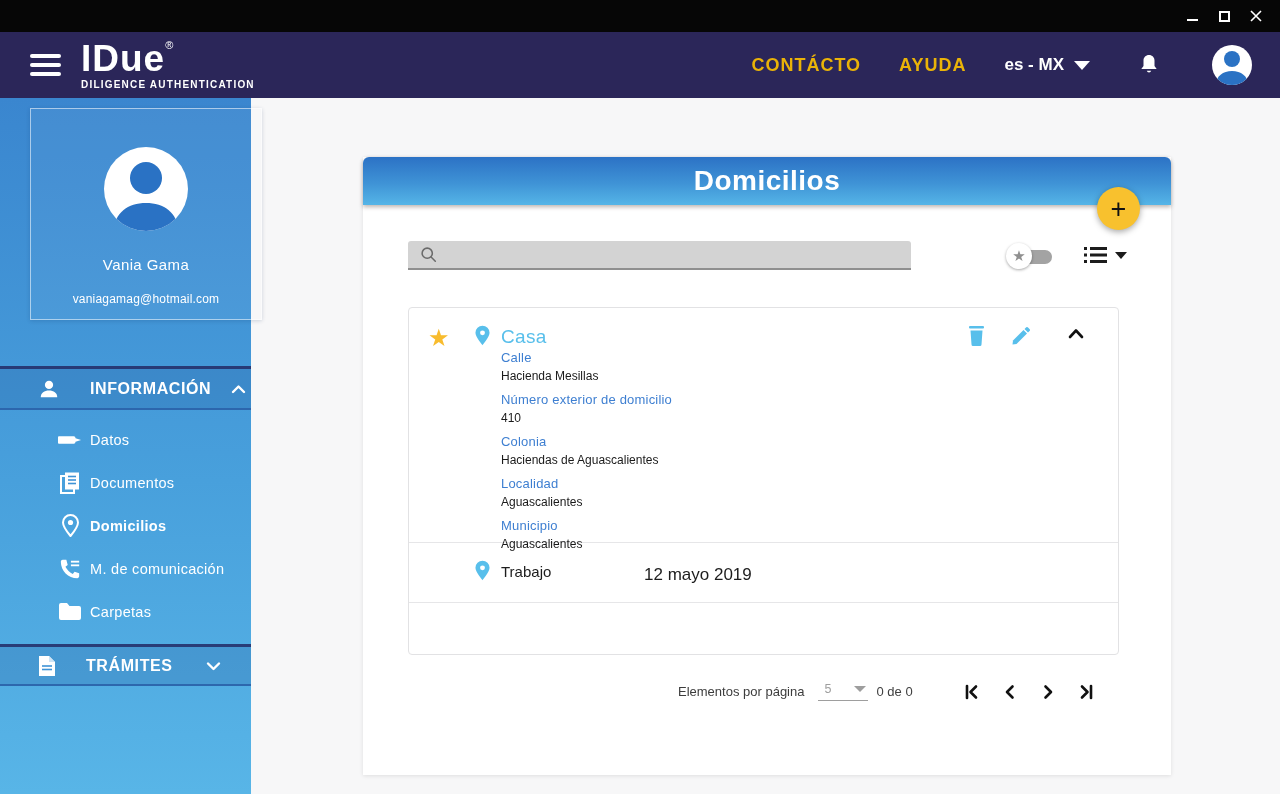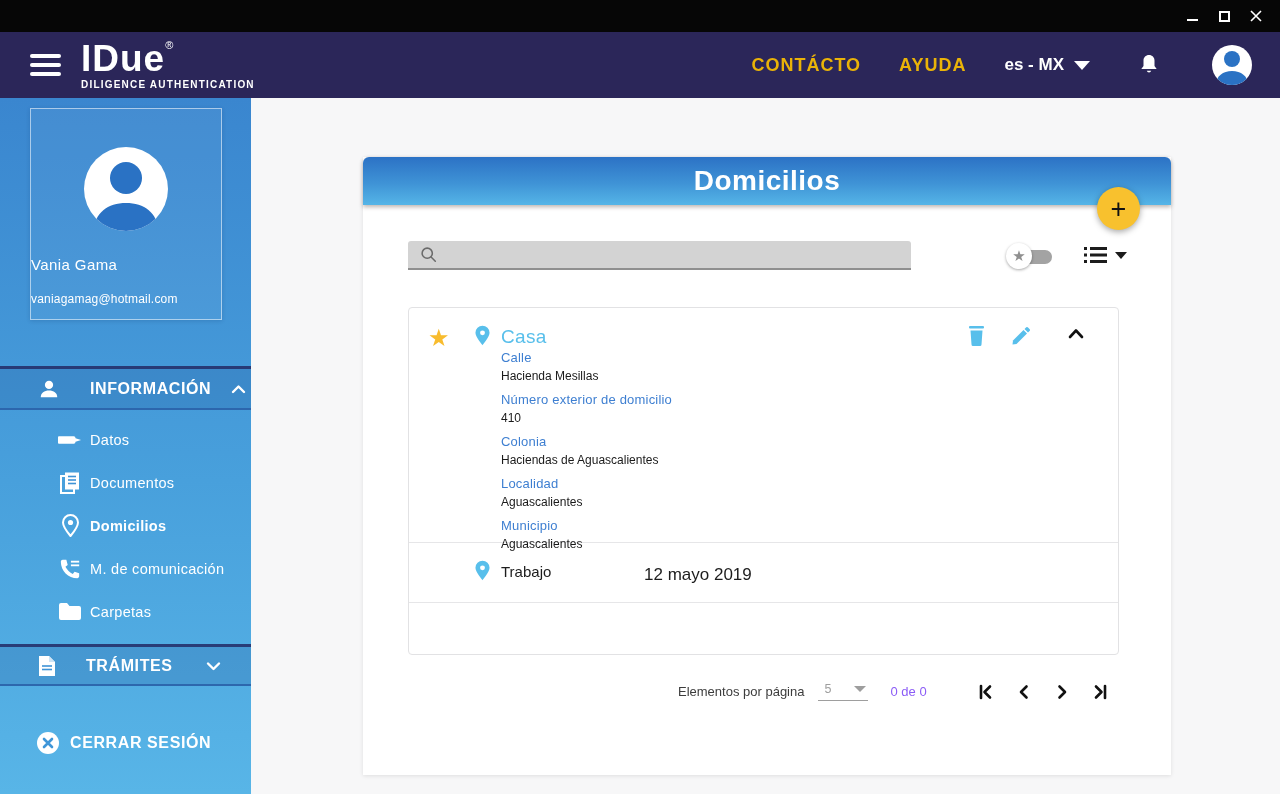--- a/index.html
+++ b/index.html
@@ -28,23 +28,23 @@
   .appbar-link + .appbar-link { margin-left:38px; }
   .lang { margin-left:38px; display:flex; align-items:center; font-size:17px; font-weight:bold; cursor:pointer; }
   .caret-dn-white { width:0; height:0; border-left:8px solid transparent; border-right:8px solid transparent;
                     border-top:9px solid #fff; margin-left:10px; }
   .bell { margin-left:48px; cursor:pointer; display:flex; }
   .hdr-avatar { margin-left:52px; width:40px; height:40px; border-radius:50%; background:#fff; overflow:hidden; cursor:pointer; }
 
   
   .sidebar { position:absolute; top:98px; left:0; width:251px; height:696px;
              background:linear-gradient(180deg,#3a86cf 0%,#48a0dc 55%,#58b5e7 100%); color:#fff; }
-  .profile-card { position:absolute; top:10px; left:30px; width:192px; height:212px;
+  .profile-card { position:absolute; top:10px; left:30px; width:232px; height:212px;
                   border:1px solid rgba(255,255,255,.55); background:rgba(255,255,255,.05);
-                  box-shadow:0 1px 4px rgba(0,40,90,.18); }
+                  box-shadow:0 1px 4px rgba(0,40,90,.18); text-align:center; }
   .profile-avatar { width:84px; height:84px; border-radius:50%; background:#fff; overflow:hidden; margin:38px auto 0; }
   .profile-name { font-size:15px; margin-top:25px; letter-spacing:.4px; }
   .profile-email { font-size:12px; margin-top:19px; letter-spacing:.2px; }
 
   .sect { position:absolute; left:0; width:251px; display:flex; align-items:center;
           background:rgba(34,84,152,.22); border-top:3px solid rgba(36,44,104,.85);
           border-bottom:2px solid rgba(43,98,170,.9); cursor:pointer;gap:20px; }
   .sect .s-icon { margin-left:38px; display:flex; }
   .sect .s-label { margin-left:10px; font-size:16px; font-weight:bold; letter-spacing:.6px; }
   .sect .s-chev { margin-left:auto; margin-right:30px; display:flex; }
@@ -112,21 +112,21 @@
   .row3 { height:52px; }
 
   
   .pagination { position:absolute; left:315px; top:525px; display:flex; align-items:center; }
   .pg-label { font-size:13px; color:#3c3c3c; }
   .pg-select { margin-left:14px; width:50px; border-bottom:1px solid #9e9e9e; padding-bottom:4px;
                display:flex; align-items:center; cursor:pointer; }
   .pg-size { font-size:12.5px; color:#9e9e9e; margin-left:6px; }
   .caret-dn-gray { width:0; height:0; border-left:6px solid transparent; border-right:6px solid transparent;
                    border-top:6px solid #9e9e9e; margin-left:auto; margin-right:2px; }
-  .pg-range { margin-left:22px; font-size:13px; color:#8b5cf6; }
+  .pg-range { margin-left:8px; font-size:13px; color:#404040; }
   .pg-nav { margin-left:50px; display:flex; align-items:center; }
   .pg-btn { margin-left:20px; cursor:pointer; display:flex; }
   .pg-btn:first-child { margin-left:0; }
 </style>
 </head>
 <body>
 
 <div id="app">
 
   <div class="titlebar">
@@ -263,29 +263,20 @@
       </span>
       <span class="s-label">TRÁMITES</span>
       <span class="s-chev">
         <svg width="15" height="10" viewBox="0 0 15 10">
             <polyline points="2,2.5 7.5,8 13,2.5" fill="none" stroke="#fff" stroke-width="2.4" stroke-linecap="round" stroke-linejoin="round"></polyline>
           </svg>
       </span>
     </div>
 
 
-    <div class="logout">
-      <span class="s-icon">
-        <svg width="24" height="24" viewBox="0 0 24 24">
-          <circle cx="12" cy="12" r="11" fill="#fff"></circle>
-          <path d="M8 8 L16 16 M16 8 L8 16" stroke="#3f96d8" stroke-width="2.6" stroke-linecap="round"></path>
-        </svg>
-      </span>
-      <span class="s-label">CERRAR SESIÓN</span>
-    </div>
   </aside>
 
   <main class="panel">
     <header class="panel-head">
       <h1 class="panel-title">Domicilios</h1>
     </header>
     <button class="fab">+</button>
 
     <div class="toolbar">
       <div class="search">

